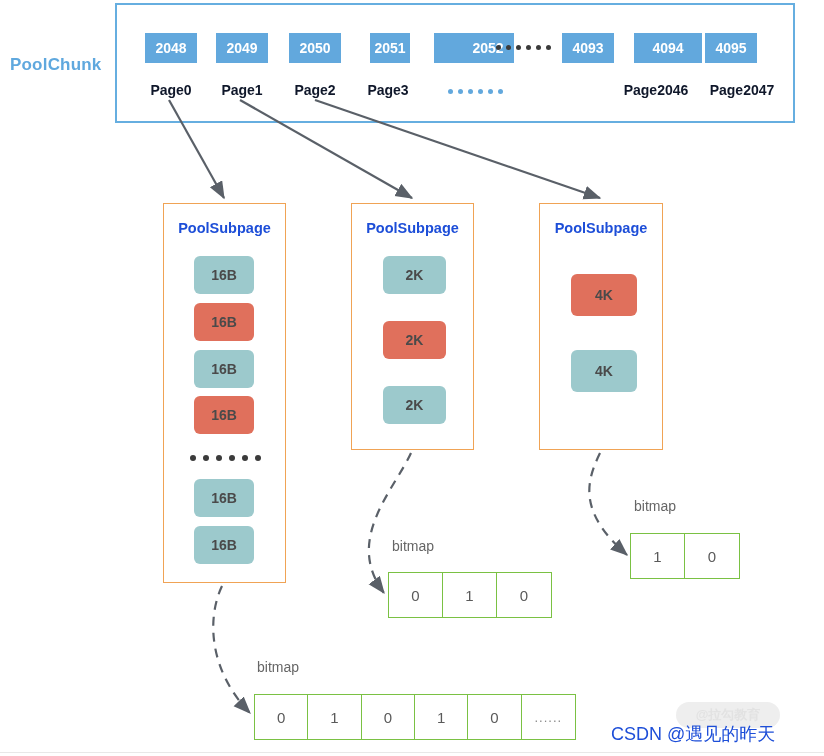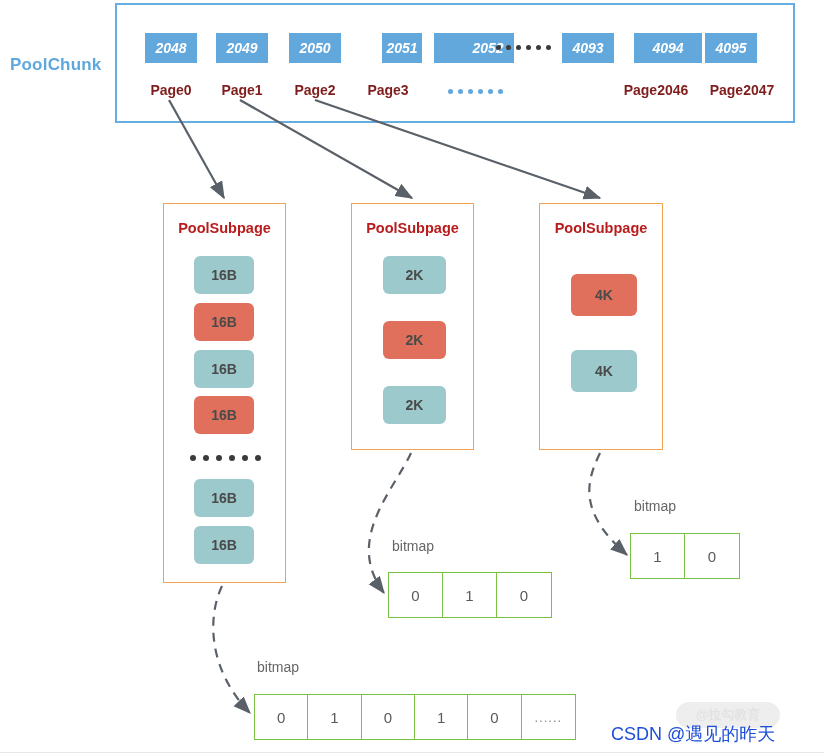--- a/index.html
+++ b/index.html
@@ -40,25 +40,24 @@
   .page-chip {
     height: 30px;
     background: #62a8dd;
     color: #ffffff;
     font-size: 14px;
     font-weight: 700;
     display: flex;
     align-items: center;
     justify-content: center;
     top: 33px;
-    font-style: italic;
   }
   .page-name {
     top: 82px;
-    color: #7f1d1d;
+    color: #0f172a;
     font-size: 14px;
     font-weight: 700;
     text-align: center;
     white-space: nowrap;
   }
   .dots-row {
     display: flex;
     align-items: center;
     gap: 5px;
   }
@@ -73,21 +72,21 @@
     background: #62a8dd;
   }
 
   
   .subpage {
     border: 1.6px solid #f0a355;
     box-sizing: border-box;
     background: #ffffff;
   }
   .subpage-title {
-    color: #b91c1c;
+    color: #1d4ed8;
     font-size: 14.5px;
     font-weight: 700;
     text-align: center;
     width: 100%;
     top: 16px;
     position: absolute;
     left: 0;
   }
   .blk {
     height: 38px;
@@ -164,21 +163,21 @@
 <body>
 
 <div id="stage">
 
   <div class="abs" id="chunk-box"></div>
   <div class="abs" id="chunk-label">PoolChunk</div>
 
   <div class="abs page-chip" style="left:145px; width:52px;">2048</div>
   <div class="abs page-chip" style="left:216px; width:52px;">2049</div>
   <div class="abs page-chip" style="left:289px; width:52px;">2050</div>
-  <div class="abs page-chip" style="left:382px; width:40px;">2051</div>
+  <div class="abs page-chip" style="left:370px; width:40px;">2051</div>
   <div class="abs page-chip" style="left:434px; width:52px;padding-left:28px;">2052</div>
   <div class="abs dots-row" style="left:496px; top:45px;">
     <span class="dot-sm"></span>
     <span class="dot-sm"></span>
     <span class="dot-sm"></span>
     <span class="dot-sm"></span>
     <span class="dot-sm"></span>
     <span class="dot-sm"></span>
   </div>
   <div class="abs page-chip" style="left:562px; width:52px;">4093</div>

